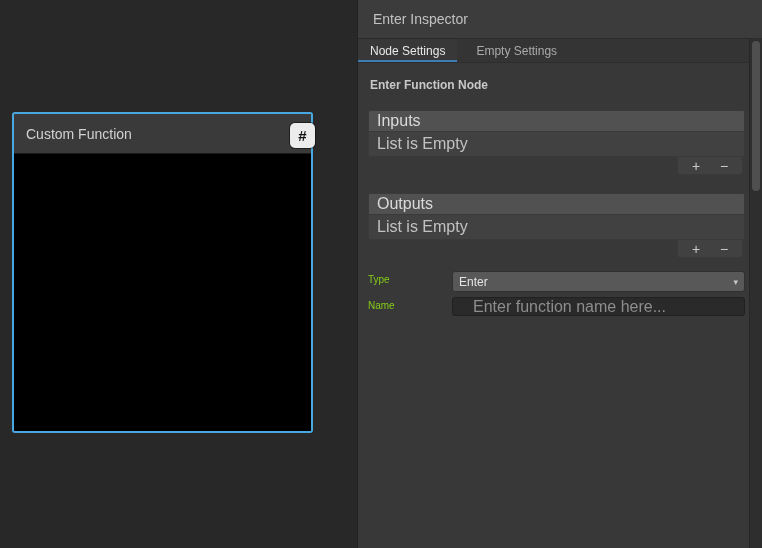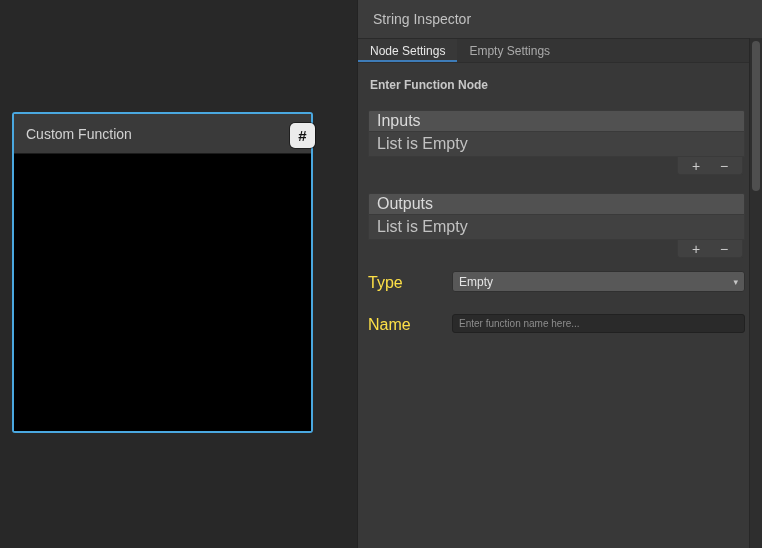--- a/index.html
+++ b/index.html
@@ -56,20 +56,21 @@
     background: #3c3c3c;
     border-bottom: 1px solid #2a2a2a;
     display: flex; align-items: center;
     padding-left: 15px;
     color: #c2c2c2; font-size: 14px;
   }
   .tabs {
     display: flex; height: 23px;
     background: #343434;
     border-bottom: 1px solid #2d2d2d;
+    gap: 7px;
   }
   .tab {
     padding: 0 12px;
     display: flex; align-items: center;
     font-size: 12px; color: #ababab;
     cursor: default;
   }
   .tab.active {
     color: #e8e8e8;
     background: #383838;
@@ -115,25 +116,25 @@
     margin-right: 2px;
     display: flex; align-items: center; justify-content: center; gap: 2px;
   }
   .mini-btn {
     width: 26px; height: 15px;
     display: flex; align-items: center; justify-content: center;
     color: #cccccc; font-size: 14px; line-height: 1;
     cursor: pointer; user-select: none;
   }
 
-  .field-row { display: flex; align-items: flex-start; margin-top: 21px; }
+  .field-row { display: flex; align-items: flex-start; margin-top: 5px; }
   .field-row.first { margin-top: 13px; }
   .field-label {
     width: 84px; flex: 0 0 84px;
-    font-size: 16px; color: #fde047;
+    font-size: 10px; color: #84cc16;
     padding-top: 3px;
   }
   .control { flex: 1; min-width: 0; }
 
   .dropdown {
     height: 19px;
     background: #585858;
     border: 1px solid #303030;
     border-radius: 3px;
     display: flex; align-items: center; justify-content: space-between;
@@ -141,22 +142,22 @@
     font-size: 12px; color: #e4e4e4;
     cursor: default;
   }
   .dropdown .arrow { color: #c6c6c6; font-size: 9px; }
 
   input.text-field {
     width: 100%; height: 19px;
     background: #2a2a2a;
     border: 1px solid #212121;
     border-radius: 3px;
-    color: #d2d2d2; font-size: 10px;
-    padding: 0 6px; box-sizing: border-box;
+    color: #d2d2d2; font-size: 16px;
+    padding: 0 20px; box-sizing: border-box;
     font-family: "Liberation Sans", sans-serif;
     outline: none;
   }
   textarea.body-field {
     display: block;
     width: 100%; height: 195px;
     background: #313131;
     border: 1px solid #262626;
     border-radius: 3px;
     color: #d2d2d2; font-size: 12px;
@@ -193,21 +194,21 @@
       <div class="node-body"></div>
     </div>
     <div class="hash-badge">
       <span>#</span>
     </div>
   </div>
 
   <aside class="inspector">
 
     <div class="inspector-header">
-      <span>String Inspector</span>
+      <span>Enter Inspector</span>
     </div>
 
     <div class="tabs">
       <div class="tab active">Node Settings</div>
       <div class="tab">Empty Settings</div>
     </div>
 
     <div class="content">
 
       <div class="section-title">Enter Function Node</div>
@@ -239,21 +240,21 @@
             <span class="mini-btn">+</span>
             <span class="mini-btn">−</span>
           </div>
         </div>
       </div>
 
       <div class="field-row first">
         <div class="field-label">Type</div>
         <div class="control">
           <div class="dropdown">
-            <span>Empty</span>
+            <span>Enter</span>
             <span class="arrow">▾</span>
           </div>
         </div>
       </div>
 
       <div class="field-row">
         <div class="field-label">Name</div>
         <div class="control">
           <input class="text-field" type="text" placeholder="Enter function name here..." style="">
         </div>

